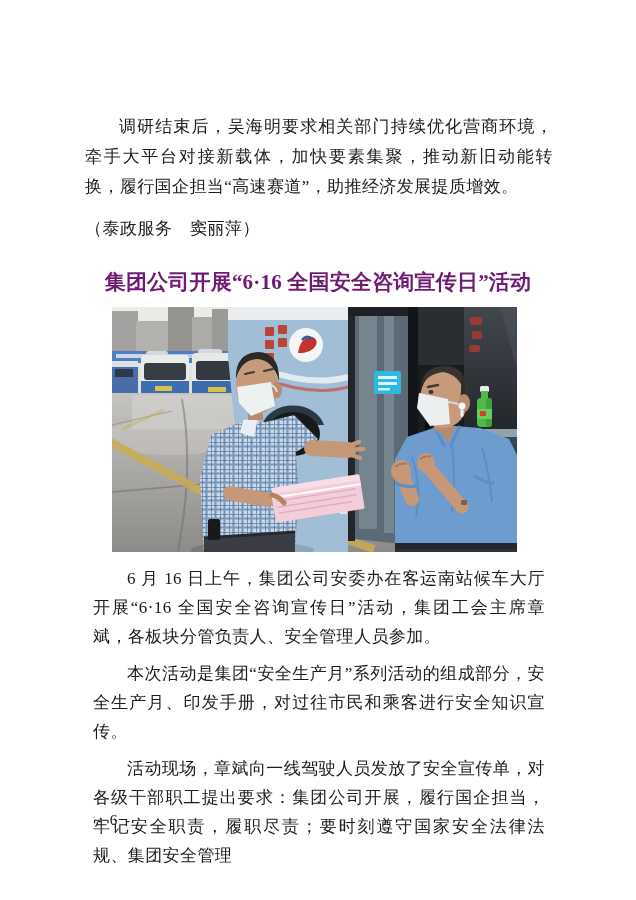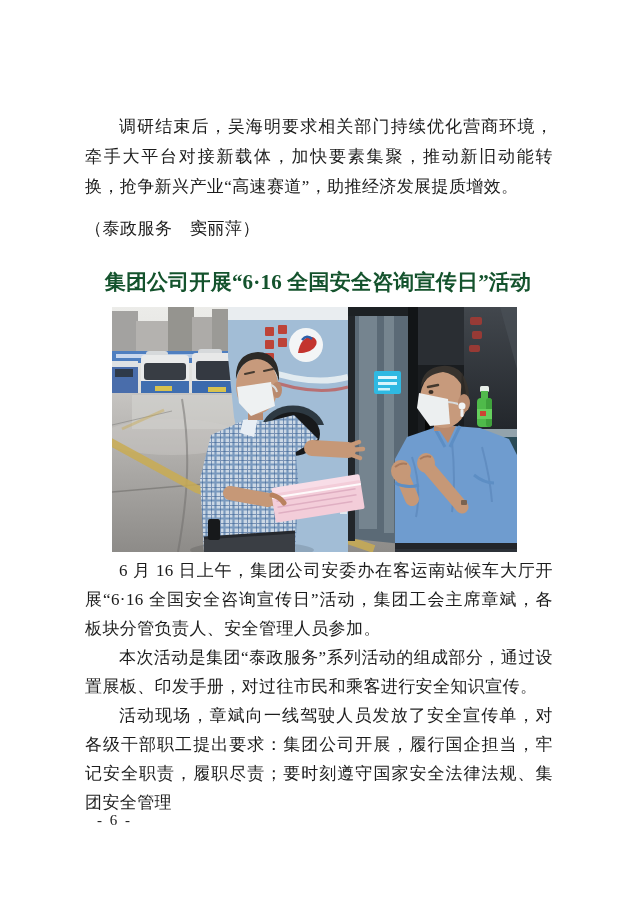--- a/index.html
+++ b/index.html
@@ -6,41 +6,41 @@
   body{
     width:636px;height:900px;position:relative;background:#ffffff;
     font-family:"Liberation Serif","DejaVu Serif",serif;color:#1c1c1c;
     overflow:hidden;
   }
   .abs{position:absolute;}
   .para{
     left:85px;width:468px;font-size:17px;line-height:30px;
     text-align:justify;text-indent:2em;letter-spacing:0.4px;
   }
-  .para p{margin:0;text-indent:2em;font-family:Liberation Serif, serif;}
+  .para p{margin:8px;text-indent:2em;font-family:Liberation Serif, serif;}
   .body-flow{line-height:29px;}
   .attribution{
     left:85px;width:468px;top:214px;font-size:17px;line-height:30px;
     text-align:left;letter-spacing:0.5px;
   }
   .headline{
     left:70px;width:496px;top:266px;font-size:21px;line-height:32px;
-    font-weight:bold;color:#14532d;text-align:center;letter-spacing:0.2px;
+    font-weight:bold;color:#701a75;text-align:center;letter-spacing:0.2px;
   }
   .photo-wrap{
     left:112px;top:307px;width:405px;height:245px;overflow:hidden;background:#cfcfcc;
   }
   .footer{
     left:97px;top:812px;font-size:15px;letter-spacing:2px;color:#222;
   }
 </style>
 </head>
 <body>
 
-<div class="abs para" style="top:112px">调研结束后，吴海明要求相关部门持续优化营商环境，牵手大平台对接新载体，加快要素集聚，推动新旧动能转换，抢争新兴产业“高速赛道”，助推经济发展提质增效。</div>
+<div class="abs para" style="top:112px">调研结束后，吴海明要求相关部门持续优化营商环境，牵手大平台对接新载体，加快要素集聚，推动新旧动能转换，履行国企担当“高速赛道”，助推经济发展提质增效。</div>
 
 <div class="abs attribution">（泰政服务　窦丽萍）</div>
 
 <div class="abs headline">集团公司开展“6·16 全国安全咨询宣传日”活动</div>
 
 <div class="abs photo-wrap" title="两名戴口罩的工作人员在客运站蓝色大巴车旁交流，左侧人员身穿格子衬衫、手持粉色安全宣传单，背景为雨后湿滑的停车场与多辆客车">
   <svg width="405" height="245" viewBox="0 0 405 245" xmlns="http://www.w3.org/2000/svg">
     <defs>
       <linearGradient id="skyg" x1="0" y1="0" x2="0" y2="1">
         <stop offset="0" stop-color="#ecece9"></stop>
@@ -244,17 +244,17 @@
       <rect x="348.5" y="102" width="3" height="8" rx="1.5" fill="#eef1f3"></rect>
 
       <rect x="283" y="236" width="122" height="6" fill="#23262b"></rect>
       <rect x="283" y="242" width="122" height="3" fill="#2c3138"></rect>
     </g>
   </svg>
 </div>
 
 <div class="abs para body-flow" style="top:556px">
   <p>6 月 16 日上午，集团公司安委办在客运南站候车大厅开展“6·16 全国安全咨询宣传日”活动，集团工会主席章斌，各板块分管负责人、安全管理人员参加。</p>
-  <p>本次活动是集团“泰政服务”系列活动的组成部分，通过设置展板、印发手册，对过往市民和乘客进行安全知识宣传。</p>
+  <p>本次活动是集团“安全生产月”系列活动的组成部分，安全生产月、印发手册，对过往市民和乘客进行安全知识宣传。</p>
   <p>活动现场，章斌向一线驾驶人员发放了安全宣传单，对各级干部职工提出要求：集团公司开展，履行国企担当，牢记安全职责，履职尽责；要时刻遵守国家安全法律法规、集团安全管理</p>
 </div>
 
 <div class="abs footer">- 6 -</div>
 
 </body></html>

